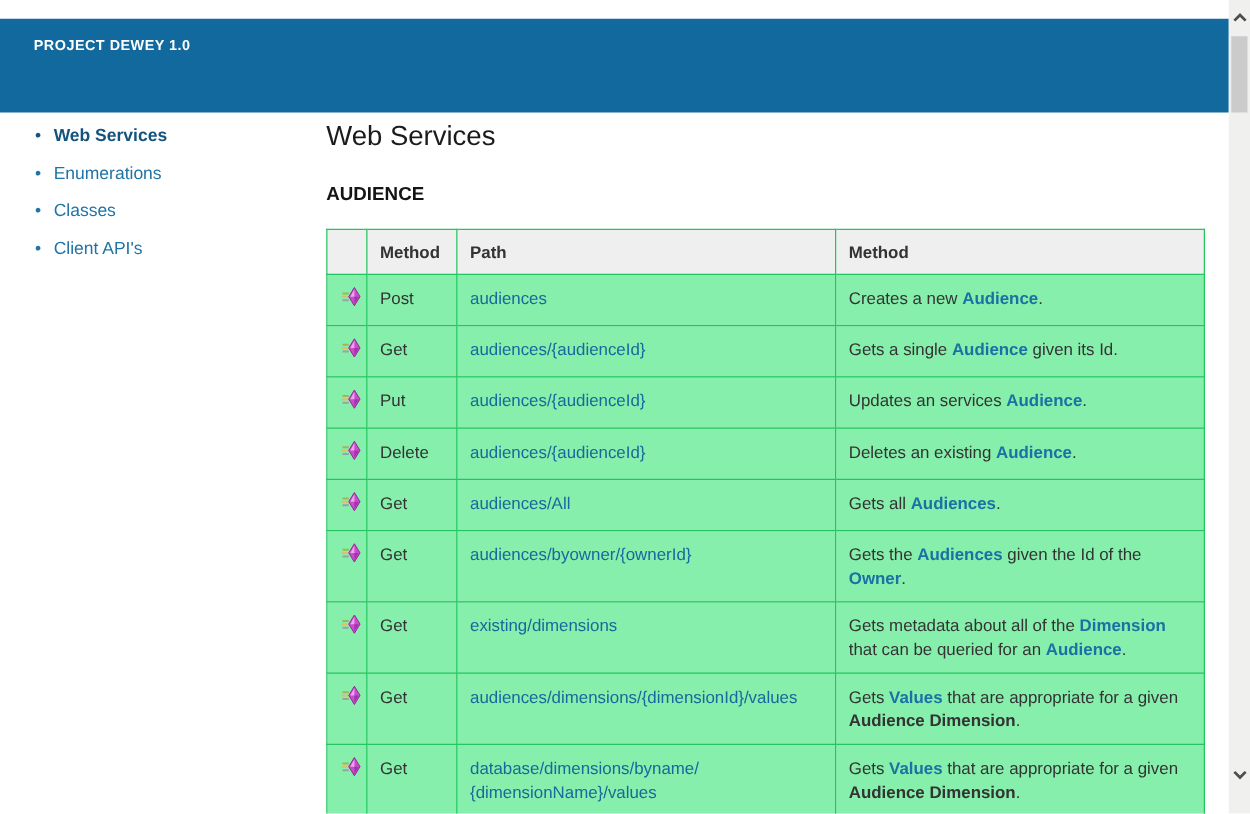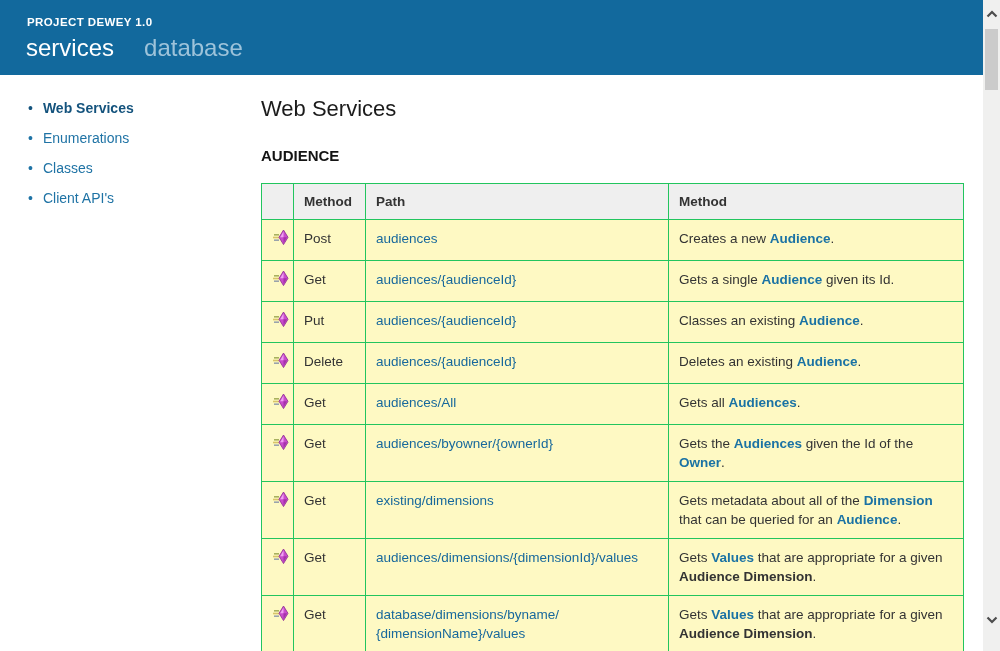--- a/index.html
+++ b/index.html
@@ -1,21 +1,21 @@
 <!DOCTYPE html>
 <html><head>
 <meta charset="utf-8">
 <style>
   * { margin:0; padding:0; box-sizing:border-box; }
   html,body { width:1000px; height:651px; overflow:hidden; background:#fff;
               font-family:"Liberation Sans", sans-serif; }
   #stage { position:relative; width:1000px; height:651px; background:#fff; overflow:hidden; }
 
   
-  .app-header { position:absolute; left:0; top:0; width:983px; height:75px; background:#12699d; }
+  .app-header { position:absolute; left:0; top:15px; width:983px; height:75px; background:#12699d; }
   .eyebrow { position:absolute; left:27px; top:16px; color:#ffffff; font-size:11.5px;
              font-weight:700; letter-spacing:.4px; }
   .tabs { position:absolute; left:26px; top:34px; display:flex; gap:30px; align-items:baseline; }
   .tab { font-size:24px; color:#9dc3da; cursor:pointer; }
   .tab.active { color:#ffffff; }
 
   
   .sidebar { position:absolute; left:28px; top:100px; width:210px; }
   .sidebar li { list-style:none; display:flex; align-items:baseline; margin-bottom:14px;
                 font-size:14px; line-height:16px; }
@@ -26,21 +26,21 @@
 
   
   .main { position:absolute; left:261px; top:75px; width:702px; }
   .page-title { margin-top:21px; font-size:22px; font-weight:400; color:#1b1b1b; }
   .section-title { margin-top:25px; font-size:15px; font-weight:700; color:#141414; }
 
   table.api { margin-top:19px; width:702px; border-collapse:collapse; table-layout:fixed;
               font-size:13.5px; color:#333; line-height:19px; }
   table.api th, table.api td { border:1px solid #22c55e; text-align:left; vertical-align:top; }
   table.api th { background:#efefef; font-weight:700; padding:8px 10px; color:#333; }
-  table.api td { padding:9px 10px; background:#fef9c3; }
+  table.api td { padding:9px 10px; background:#86efac; }
   td.icon-cell { padding:8px 0 0 7px; }
   .col-icon { width:32px; } .col-method { width:72px; } .col-path { width:303px; } .col-remarks { width:295px; }
   .path-link { color:#17689c; cursor:pointer; }
   .term { color:#1a72a4; font-weight:700; cursor:pointer; }
   .strong { color:#333; font-weight:700; }
 
   
   .scrollbar { position:absolute; right:0; top:0; width:17px; height:651px; background:#f0f0ef; }
   .scroll-arrow { position:absolute; left:1px; width:15px; height:16px; display:flex;
                   align-items:center; justify-content:center; cursor:pointer; }
@@ -50,24 +50,20 @@
   .scroll-thumb { position:absolute; left:2px; top:29px; width:13px; height:61px;
                   background:#cbcbcb; cursor:pointer; }
 </style>
 </head>
 <body>
 
 <div id="stage">
 
   <div class="app-header">
     <div class="eyebrow">PROJECT DEWEY 1.0</div>
-    <div class="tabs">
-        <span class="tab active">services</span>
-        <span class="tab">database</span>
-      </div>
   </div>
 
   <ul class="sidebar">
       <li class="active">
         <span class="bullet">•</span>
         <span class="side-label">Web Services</span>
       </li>
       <li class="">
         <span class="bullet">•</span>
         <span class="side-label">Enumerations</span>
@@ -143,21 +139,21 @@
     <rect x="2" y="10.4" width="5" height="1.6" fill="#9aa3ab"></rect>
     <polygon points="11.5,1 16,8.3 11.5,15.6 7,8.3" fill="#c94ccd" stroke="#8d2b91" stroke-width="0.8"></polygon>
     <polygon points="11.5,2.4 8.2,8.3 11.5,8.3" fill="#efa1f2"></polygon>
     <polygon points="11.5,8.3 15,8.3 11.5,14.2" fill="#a632ab"></polygon>
   </svg>
 </span></td>
             <td>Put</td>
             <td>
               <div class="path-link">audiences/{audienceId}</div>
             </td>
-            <td><span>Classes an existing </span><span class="term">Audience</span><span>.</span></td>
+            <td><span>Updates an services </span><span class="term">Audience</span><span>.</span></td>
           </tr>
           <tr>
             <td class="icon-cell"><span>
   <svg width="17" height="17" viewBox="0 0 17 17" xmlns="http://www.w3.org/2000/svg">
     <rect x="2" y="5" width="5" height="1.6" fill="#a8b05e"></rect>
     <rect x="1" y="7.7" width="6" height="1.6" fill="#d8c468"></rect>
     <rect x="2" y="10.4" width="5" height="1.6" fill="#9aa3ab"></rect>
     <polygon points="11.5,1 16,8.3 11.5,15.6 7,8.3" fill="#c94ccd" stroke="#8d2b91" stroke-width="0.8"></polygon>
     <polygon points="11.5,2.4 8.2,8.3 11.5,8.3" fill="#efa1f2"></polygon>
     <polygon points="11.5,8.3 15,8.3 11.5,14.2" fill="#a632ab"></polygon>

